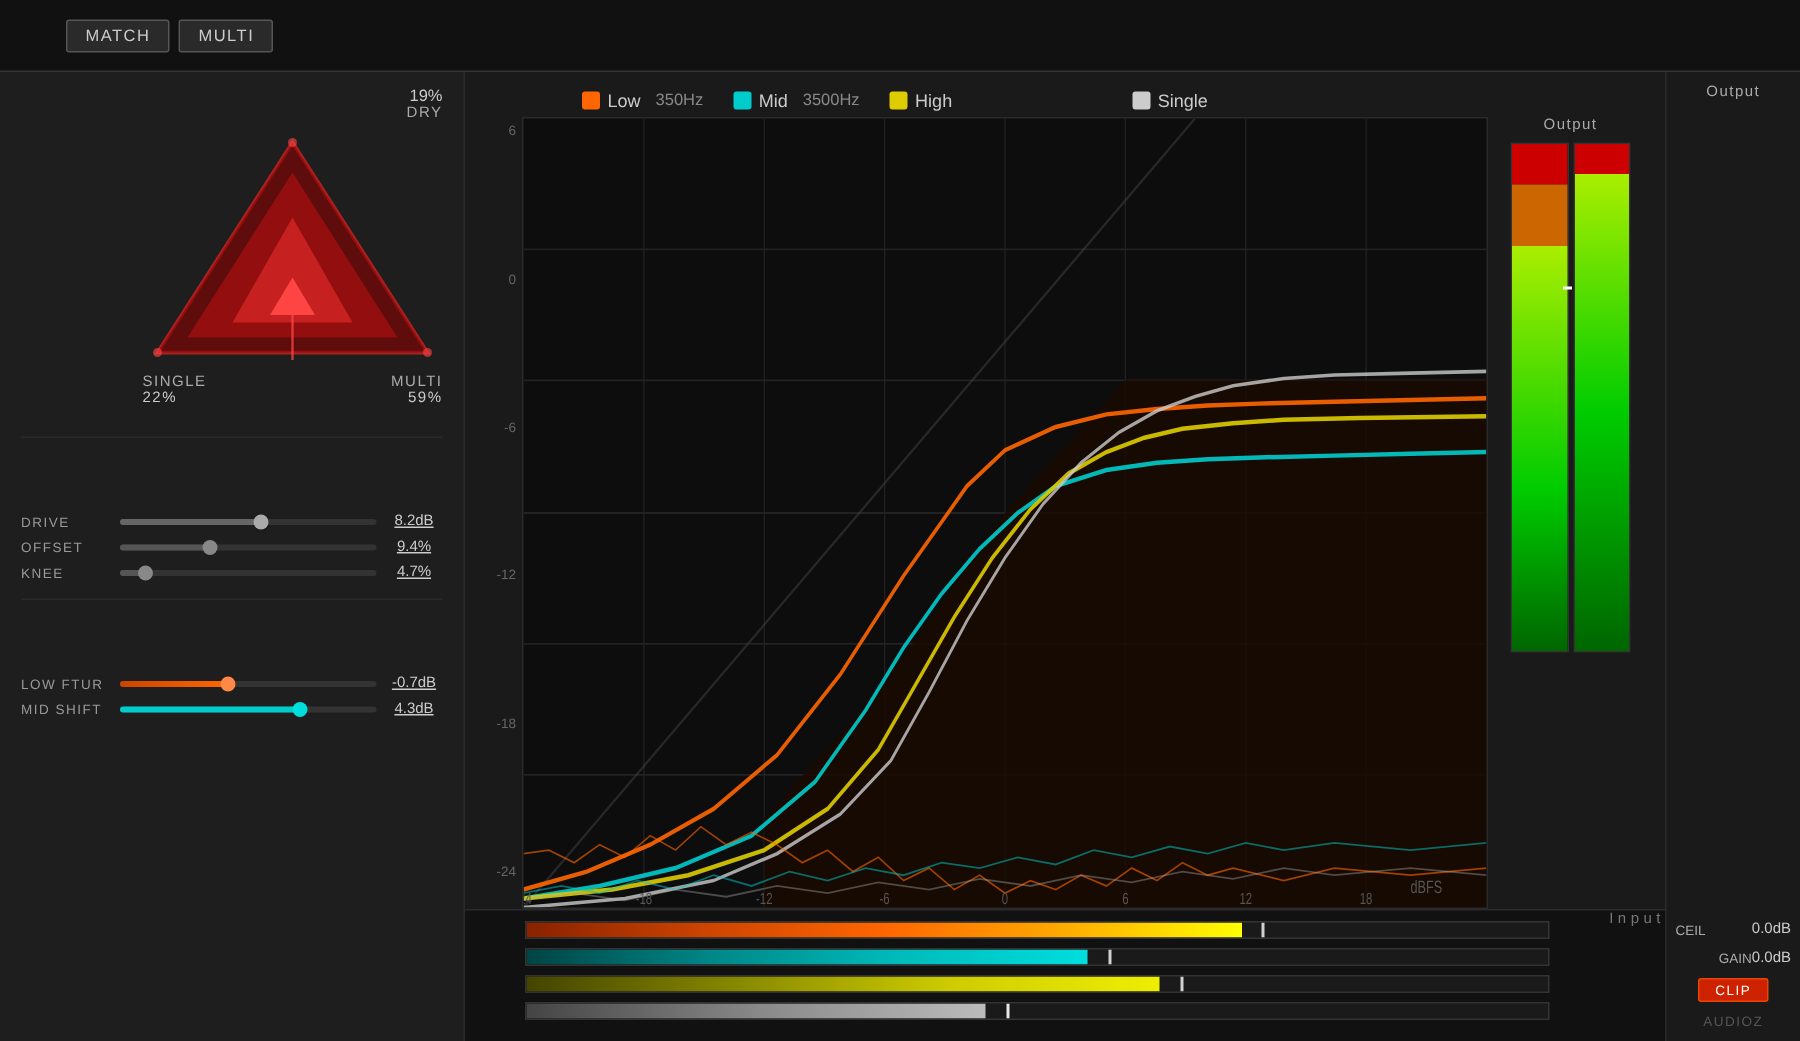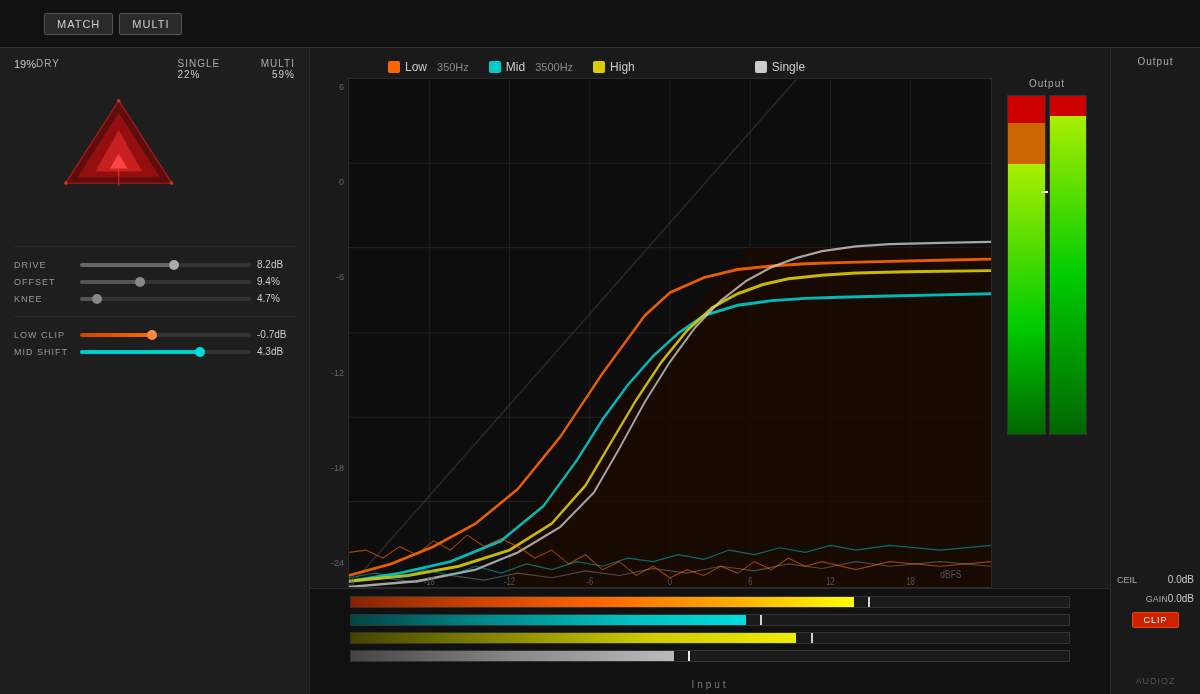--- a/index.html
+++ b/index.html
@@ -62,21 +62,22 @@
       border-right: 1px solid #2a2a2a;
       display: flex;
       flex-direction: column;
       gap: 8px;
       flex-shrink: 0;
     }
 
     
     .triangle-section {
       display: flex;
-      align-items: flex-start;
+      flex-direction: column;
+      align-items: flex-end;
       padding-bottom: 8px;
     }
     .dry-label {
       font-size: 10px;
       color: #aaa;
       text-align: center;
       letter-spacing: 1px;
     }
     .dry-percent {
       font-size: 11px;
@@ -101,20 +102,21 @@
       color: #aaa;
       letter-spacing: 1px;
     }
     .single-multi-row .pct { color: #ccc; font-size: 10px; }
 
     
     .sliders-section {
       display: flex;
       flex-direction: column;
       gap: 6px;
+      margin-top: 38px;
     }
     .slider-row {
       display: flex;
       align-items: center;
       gap: 6px;
     }
     .slider-label {
       font-size: 9px;
       color: #999;
       letter-spacing: 1px;
@@ -139,22 +141,23 @@
       border-radius: 50%;
       position: absolute;
       top: 50%;
       transform: translateY(-50%);
       cursor: grab;
     }
     .slider-value {
       font-size: 10px;
       color: #ccc;
       width: 38px;
-      text-align: left;
+      text-align: center;
       flex-shrink: 0;
+      text-decoration: underline;
     }
 
     
     .drive-fill { background: #666; width: 55%; }
     .drive-thumb { background: #aaa; left: calc(55% - 5px); }
 
     
     .offset-fill { background: #555; width: 35%; }
     .offset-thumb { background: #888; left: calc(35% - 5px); }
 
@@ -320,21 +323,21 @@
         </div>
         <div class="slider-value">4.7%</div>
       </div>
     </div>
 
     <div class="divider"></div>
 
     <div class="sliders-section">
 
       <div class="slider-row">
-        <div class="slider-label">LOW CLIP</div>
+        <div class="slider-label">LOW FTUR</div>
         <div class="slider-track">
           <div class="slider-fill low-fill"></div>
           <div class="slider-thumb low-thumb"></div>
         </div>
         <div class="slider-value">-0.7dB</div>
       </div>
 
       <div class="slider-row">
         <div class="slider-label">MID SHIFT</div>
         <div class="slider-track">
@@ -460,21 +463,21 @@
             </div>
           </div>
 
           <div style="position:absolute;right:106px;display:flex;flex-direction:column;justify-content:space-between;height:340px;font-size:9px;color:#555;padding-top:20px;">
           </div>
         </div>
 
       </div>
     </div>
 
-    <div style="height:106px;background:#111;border-top:1px solid #2a2a2a;display:flex;flex-direction:column;">
+    <div style="height:88px;background:#111;border-top:1px solid #2a2a2a;display:flex;">
       <div style="flex:1;padding:6px 40px 2px 40px;display:flex;flex-direction:column;gap:4px;">
 
         <div style="display:flex;align-items:center;gap:4px;height:14px;">
           <div style="flex:1;height:12px;background:#1a1a1a;border:1px solid #333;position:relative;overflow:hidden;">
             <div style="position:absolute;top:0;left:0;bottom:0;width:70%;background:linear-gradient(to right, #882200, #cc4400, #ff6600, #ffaa00, #ffff00);"></div>
 
             <div style="position:absolute;top:0;bottom:0;left:72%;width:2px;background:#fff;opacity:0.8;"></div>
           </div>
         </div>
 
@@ -513,16 +516,16 @@
       <span style="color:#ccc;font-size:10px;">0.0dB</span>
     </div>
 
     <div style="display:flex;justify-content:flex-end;width:100%;align-items:center;">
       <span>GAIN</span>
       <span style="color:#ccc;font-size:10px;">0.0dB</span>
     </div>
 
     <button class="clip-btn">CLIP</button>
 
-    <div style="font-size:9px;color:#555;letter-spacing:1px;margin-top:40px;">AUDIOZ</div>
+    <div style="font-size:9px;color:#555;letter-spacing:1px;">AUDIOZ</div>
   </div>
 
 </div>
 
 </body></html>

